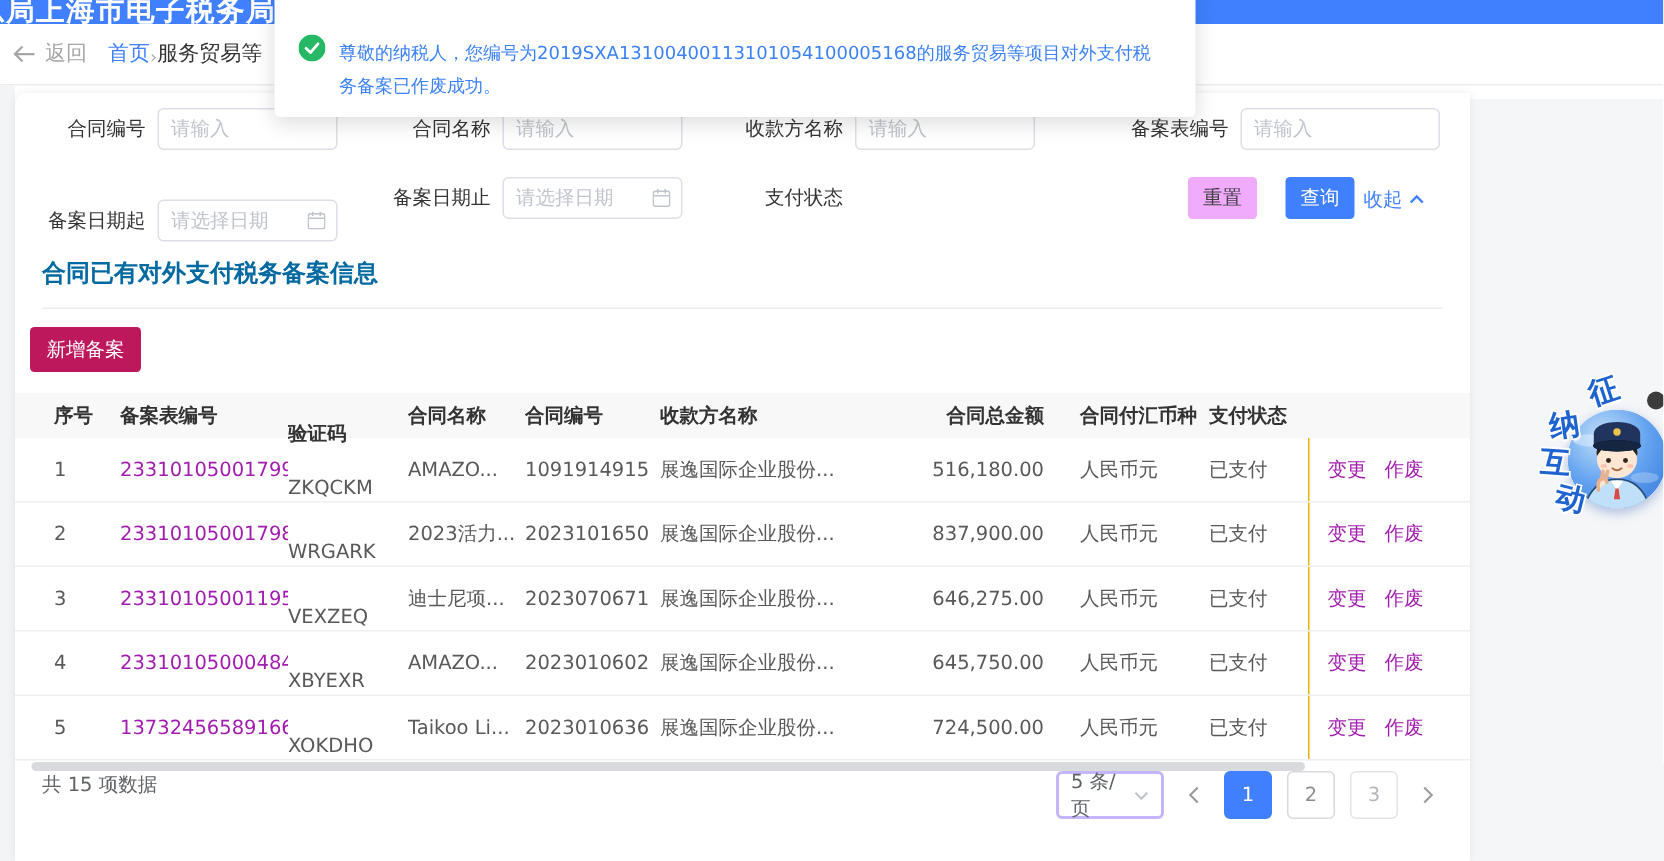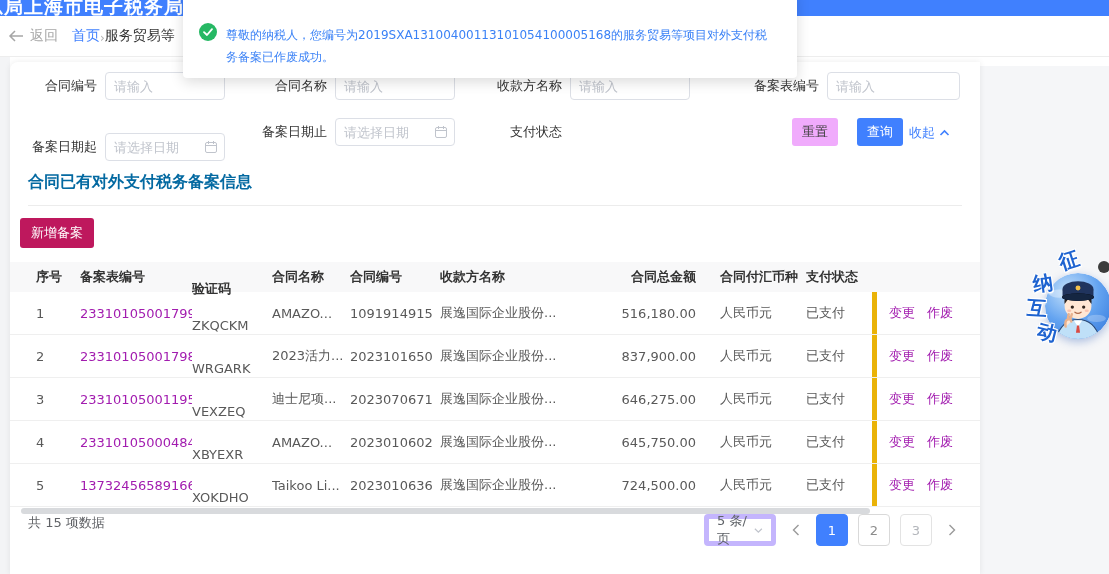--- a/index.html
+++ b/index.html
@@ -58,30 +58,30 @@
   .c { flex:0 0 auto; overflow:hidden; white-space:nowrap; }
   .c-seq { width:52px; padding-left:8px; }
   .c-rec { width:112px; }
   .c-ver { width:80px;margin-top:24px; }
   .c-cname { width:78px; }
   .c-cno { width:90px; }
   .c-payee { width:168px; }
   .c-amt { width:102px; text-align:right; padding-right:14px; }
   .c-cur { width:96px; padding-left:10px; }
   .c-st { width:66px; }
-  .c-op { flex:1 1 auto; align-self:stretch; display:flex; align-items:center; gap:12px; border-left:5px solid #eab308; padding-left:12px; }
+  .c-op { flex:1 1 auto; align-self:stretch; display:flex; align-items:center; gap:12px; border-left:1px solid #eab308; padding-left:12px; }
   .thead .c-op { border-left:1px solid #e8e8e8; }
   .link { color:#a21caf; text-decoration:none; cursor:pointer; }
   
   .hscroll { position:absolute; left:11px; top:446px; width:849px; height:6px; border-radius:3px; background:#d8dadd; cursor:grab; }
   
   .foot { position:absolute; left:0; top:452px; width:970px; height:36px; display:flex; align-items:flex-start; justify-content:space-between; padding:0 18px; }
   .foot-total { color:#606266; }
   .pager { display:flex; align-items:center; gap:10px; }
-  .psize { width:72px; height:32px; border:5px solid #c4b5fd; border-radius:4px; display:flex; align-items:center; justify-content:space-between; padding:0 8px; color:#5f6368; cursor:pointer; background:#fff; }
+  .psize { width:72px; height:32px; border:2px solid #c4b5fd; border-radius:4px; display:flex; align-items:center; justify-content:space-between; padding:0 8px; color:#5f6368; cursor:pointer; background:#fff; }
   .parrow { width:20px; height:32px; display:flex; align-items:center; justify-content:center; cursor:pointer; }
   .pnum { width:32px; height:32px; border:1px solid #d9d9d9; border-radius:4px; background:#fff; color:#8c8c8c;
           display:flex; align-items:center; justify-content:center; cursor:pointer; font-size:13px; }
   .pnum.active { background:#4080fe; border-color:#4080fe; color:#fff; }
   .pnum.dim { color:#b3b6bb; border-color:#e3e3e3; }
   
   .floatw { position:absolute; left:1020px; top:245px; width:89px; height:110px; z-index:6; }
   .floatw .disc { position:absolute; left:25px; top:28px; width:66px; height:66px; border-radius:50%; overflow:hidden;
                   box-shadow:0 3px 8px rgba(40,90,180,.35); }
   .wchar { position:absolute; font-size:20px; font-weight:bold; color:#1e63d0;

